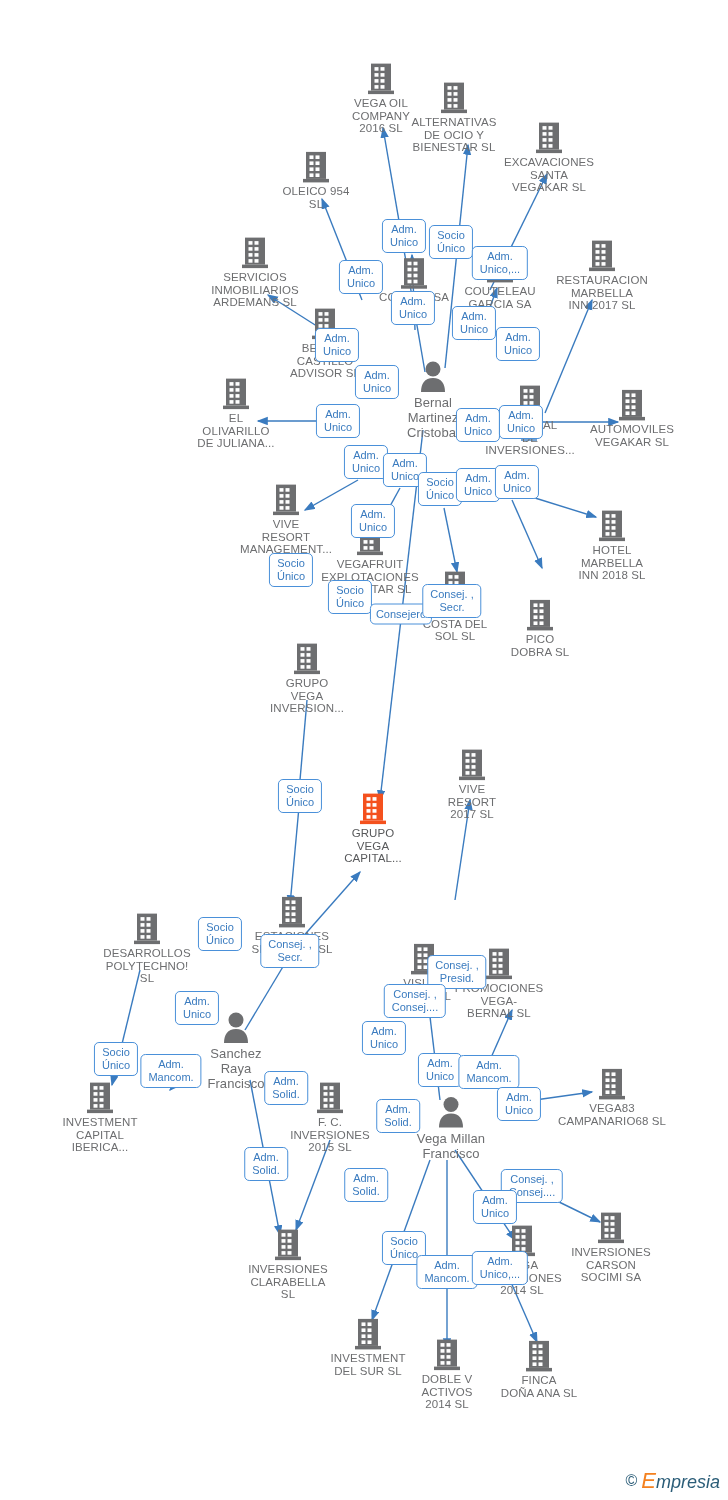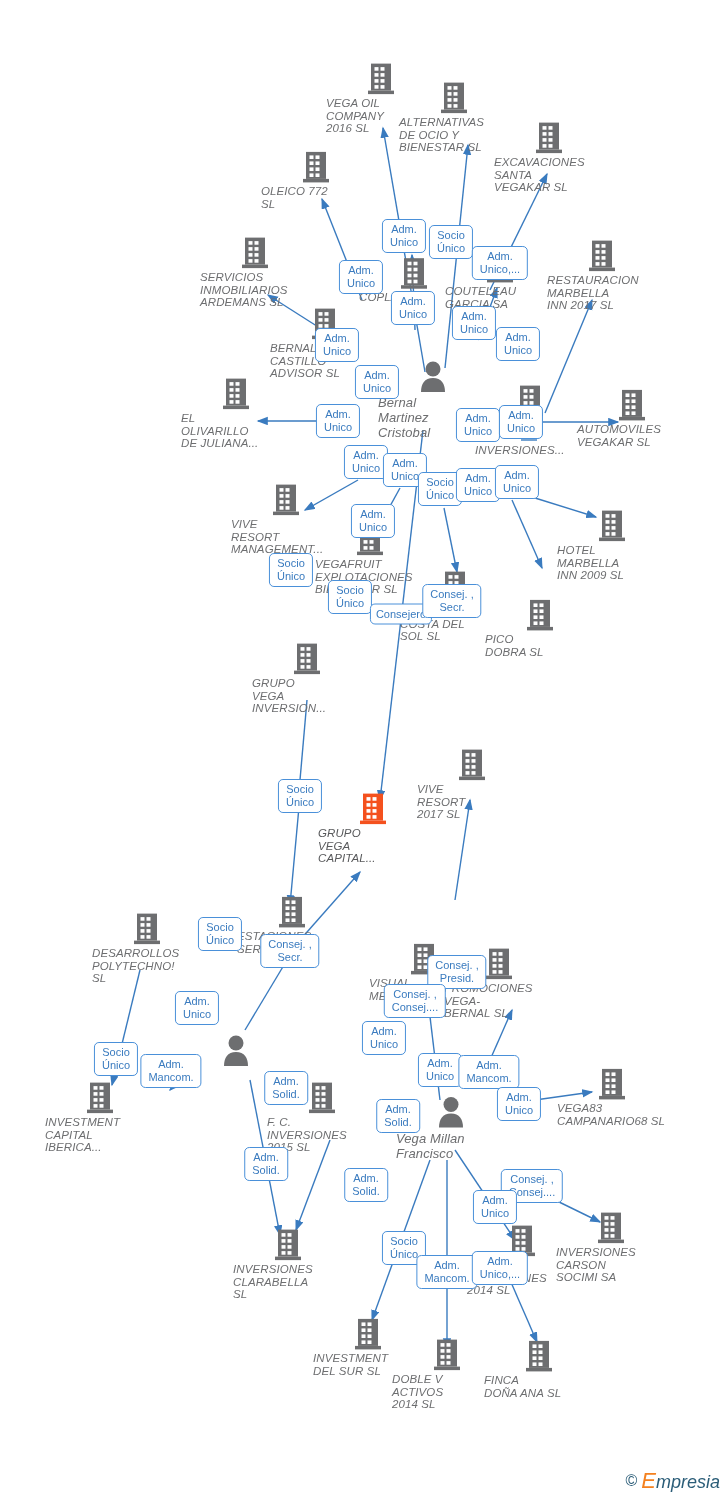--- a/index.html
+++ b/index.html
@@ -22,23 +22,22 @@
     position: absolute;
     left: 0;
     top: 0;
     width: 728px;
     height: 1500px;
     pointer-events: none;
   }
   .node {
     position: absolute;
     transform: translate(-50%, -50%);
-    text-align: left;
+    text-align: center;
     width: 110px;
-    font-style: italic;
   }
   .node .glyph {
     display: block;
     line-height: 1;
     color: #6d6e70;
   }
   .node.company .glyph svg { display: block; margin: 0 auto; }
   .node.person  .glyph svg { display: block; margin: 0 auto; }
   .node .label {
     display: block;
@@ -222,21 +221,21 @@
     <rect x="14.5" y="5.5" width="4" height="3.6"></rect>
     <rect x="8.5" y="11.5" width="4" height="3.6"></rect>
     <rect x="14.5" y="11.5" width="4" height="3.6"></rect>
     <rect x="8.5" y="17.5" width="4" height="3.6"></rect>
     <rect x="14.5" y="17.5" width="4" height="3.6"></rect>
     <rect x="8.5" y="23.5" width="4" height="3.6"></rect>
     <rect x="14.5" y="23.5" width="4" height="3.6"></rect>
   </g>
 </svg>
         </span>
-        <span class="label">OLEICO 772
+        <span class="label">OLEICO 954
 SL</span>
       </div>
       <div class="node company" style="left: 255px; top: 272px;">
         <span class="glyph">
           <svg width="30" height="34" viewBox="0 0 30 34" aria-hidden="true">
   <rect x="5" y="2" width="20" height="27" fill="currentColor"></rect>
   <rect x="2" y="29" width="26" height="3.5" fill="currentColor"></rect>
   <g fill="#ffffff">
     <rect x="8.5" y="5.5" width="4" height="3.6"></rect>
     <rect x="14.5" y="5.5" width="4" height="3.6"></rect>
@@ -491,21 +490,21 @@
     <rect x="14.5" y="11.5" width="4" height="3.6"></rect>
     <rect x="8.5" y="17.5" width="4" height="3.6"></rect>
     <rect x="14.5" y="17.5" width="4" height="3.6"></rect>
     <rect x="8.5" y="23.5" width="4" height="3.6"></rect>
     <rect x="14.5" y="23.5" width="4" height="3.6"></rect>
   </g>
 </svg>
         </span>
         <span class="label">HOTEL
 MARBELLA
-INN 2009  SL</span>
+INN 2018  SL</span>
       </div>
       <div class="node company" style="left: 307px; top: 678px;">
         <span class="glyph">
           <svg width="30" height="34" viewBox="0 0 30 34" aria-hidden="true">
   <rect x="5" y="2" width="20" height="27" fill="currentColor"></rect>
   <rect x="2" y="29" width="26" height="3.5" fill="currentColor"></rect>
   <g fill="#ffffff">
     <rect x="8.5" y="5.5" width="4" height="3.6"></rect>
     <rect x="14.5" y="5.5" width="4" height="3.6"></rect>
     <rect x="8.5" y="11.5" width="4" height="3.6"></rect>
@@ -645,20 +644,23 @@
 VEGA-
 BERNAL SL</span>
       </div>
       <div class="node person" style="left: 236px; top: 1051px;">
         <span class="glyph">
           <svg width="30" height="34" viewBox="0 0 30 34" aria-hidden="true">
   <circle cx="15" cy="9" r="7.5" fill="currentColor"></circle>
   <path d="M15 18 C6.5 18 3 24 3 32 L27 32 C27 24 23.5 18 15 18 Z" fill="currentColor"></path>
 </svg>
         </span>
+        <span class="label">Sanchez
+Raya
+Francisco</span>
       </div>
       <div class="node company" style="left: 612px; top: 1097px;">
         <span class="glyph">
           <svg width="30" height="34" viewBox="0 0 30 34" aria-hidden="true">
   <rect x="5" y="2" width="20" height="27" fill="currentColor"></rect>
   <rect x="2" y="29" width="26" height="3.5" fill="currentColor"></rect>
   <g fill="#ffffff">
     <rect x="8.5" y="5.5" width="4" height="3.6"></rect>
     <rect x="14.5" y="5.5" width="4" height="3.6"></rect>
     <rect x="8.5" y="11.5" width="4" height="3.6"></rect>
@@ -687,21 +689,21 @@
     <rect x="14.5" y="17.5" width="4" height="3.6"></rect>
     <rect x="8.5" y="23.5" width="4" height="3.6"></rect>
     <rect x="14.5" y="23.5" width="4" height="3.6"></rect>
   </g>
 </svg>
         </span>
         <span class="label">INVESTMENT
 CAPITAL
 IBERICA...</span>
       </div>
-      <div class="node company" style="left: 322px; top: 1117px;">
+      <div class="node company" style="left: 330px; top: 1117px;">
         <span class="glyph">
           <svg width="30" height="34" viewBox="0 0 30 34" aria-hidden="true">
   <rect x="5" y="2" width="20" height="27" fill="currentColor"></rect>
   <rect x="2" y="29" width="26" height="3.5" fill="currentColor"></rect>
   <g fill="#ffffff">
     <rect x="8.5" y="5.5" width="4" height="3.6"></rect>
     <rect x="14.5" y="5.5" width="4" height="3.6"></rect>
     <rect x="8.5" y="11.5" width="4" height="3.6"></rect>
     <rect x="14.5" y="11.5" width="4" height="3.6"></rect>
     <rect x="8.5" y="17.5" width="4" height="3.6"></rect>

